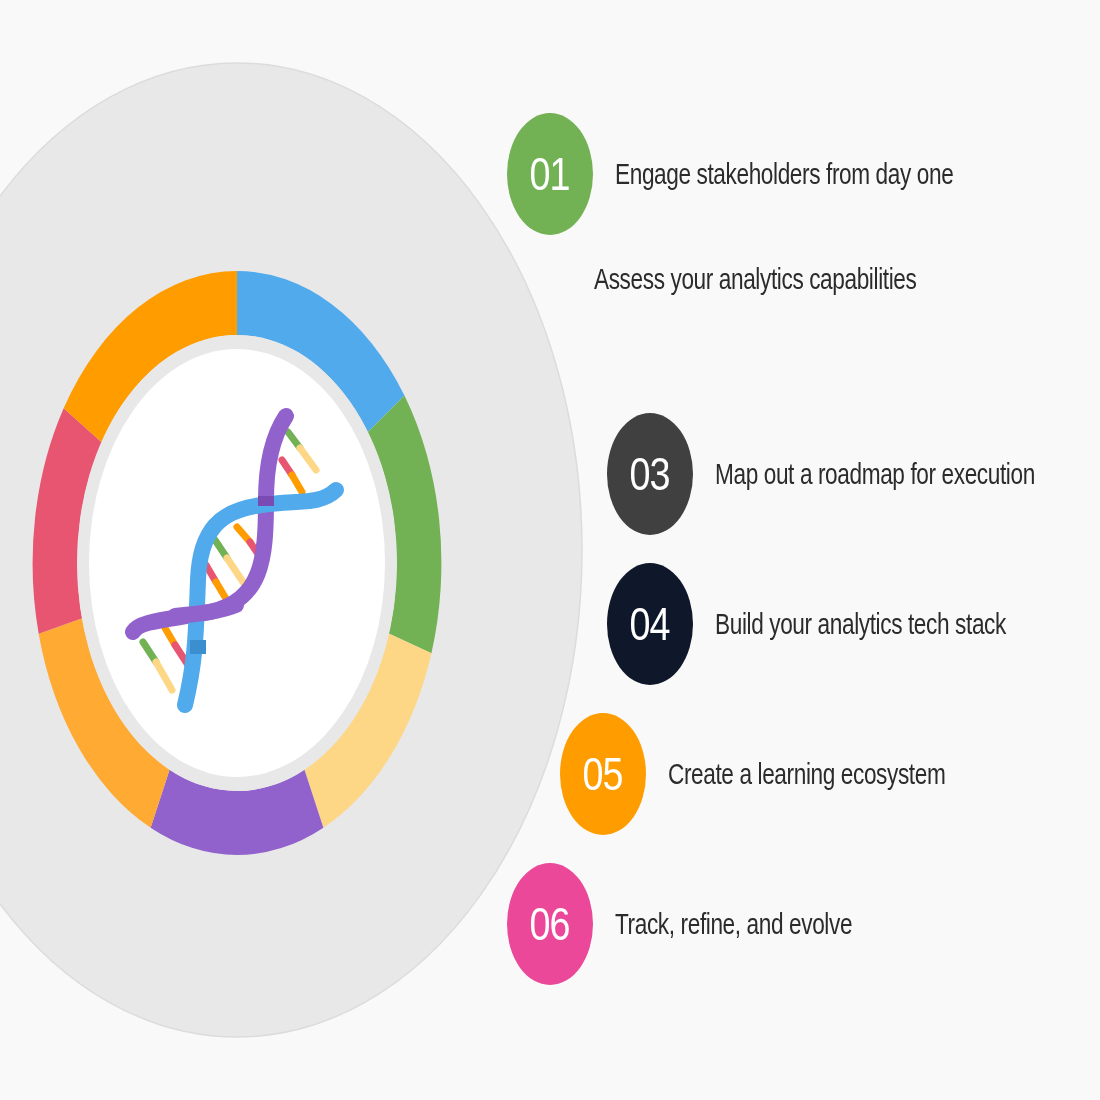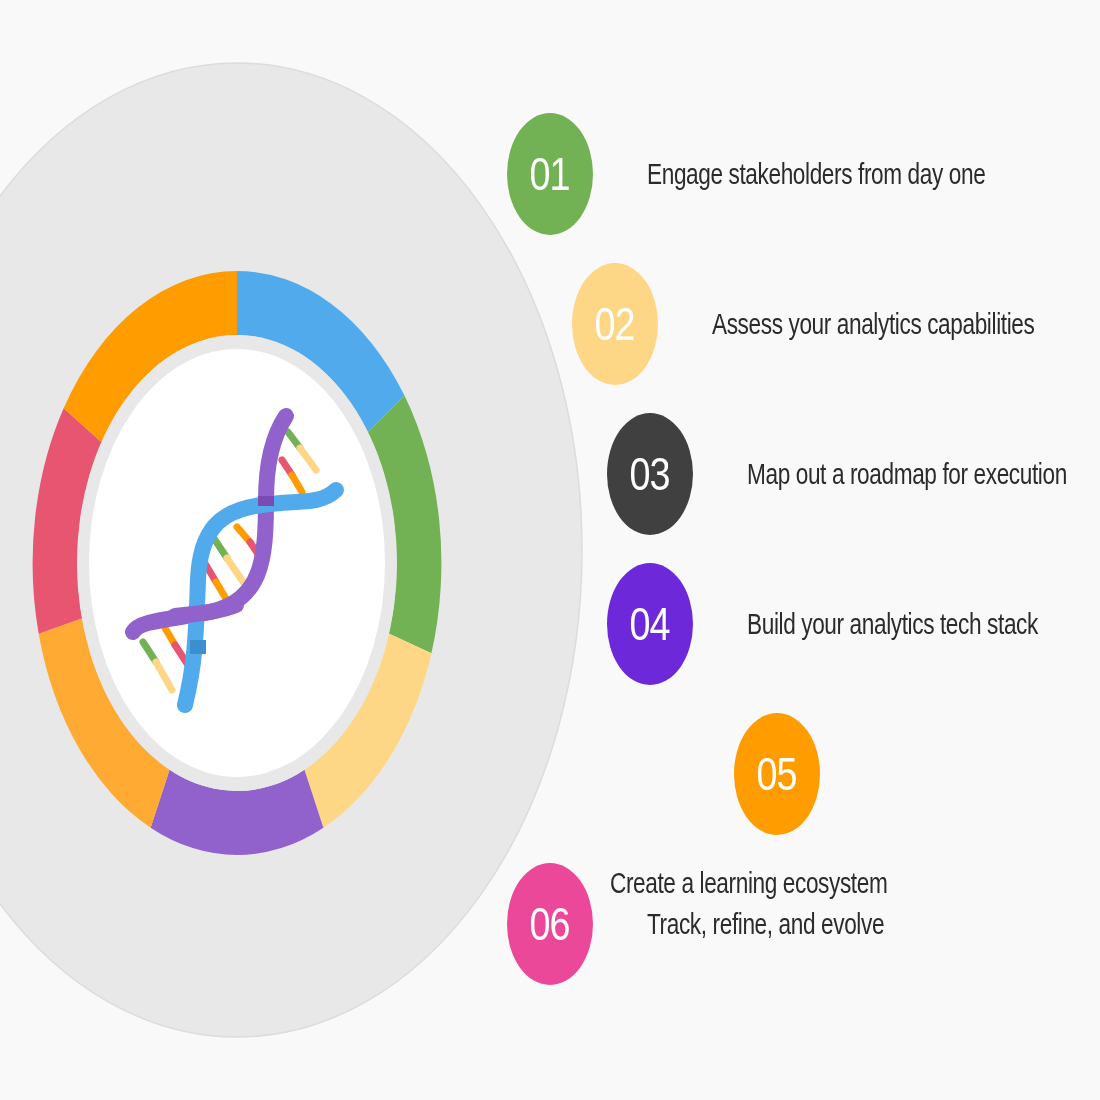--- a/index.html
+++ b/index.html
@@ -1,18 +1,18 @@
 <!DOCTYPE html>
 <html><head>
 <meta charset="utf-8">
 <style>
   html, body { margin:0; padding:0; }
   body { width:1100px; height:1100px; background:#f9f9f9; position:relative; overflow:hidden; font-family:"Liberation Sans", sans-serif; }
   #art { position:absolute; left:0; top:0; width:1100px; height:1100px; }
-  .step { position:absolute; display:flex; align-items:center;gap:32px; }
+  .step { position:absolute; display:flex; align-items:center; }
   .badge { width:86px; height:122px; border-radius:50%; display:flex; align-items:center; justify-content:center; flex-shrink:0; }
   .badge span { color:#ffffff; font-size:46px; font-weight:400; transform:scaleX(0.82); display:inline-block; letter-spacing:-1px; }
   .label { margin-left:22px; color:#2b2b2b; font-size:29px; transform:scaleX(0.78); transform-origin:left center; white-space:nowrap; letter-spacing:-0.5px; }
 </style>
 </head>
 <body>
 
 <svg id="art" viewBox="0 0 1100 1100" xmlns="http://www.w3.org/2000/svg">
 
   <ellipse cx="237" cy="550" rx="345" ry="487" fill="#e8e8e8" stroke="#dcdcdc" stroke-width="1.5"></ellipse>
@@ -60,38 +60,35 @@
   </g>
 </svg>
 
 <div class="step" style="left:507px; top:113px;">
   <div class="badge" style="background:#72b154;">
       <span>01</span>
     </div>
   <div class="label">Engage stakeholders from day one</div>
 </div>
 <div class="step" style="left:572px; top:263px;">
-  <div class="badge" style="background:#fdd785;">
-      <span>02</span>
-    </div>
   <div class="label">Assess your analytics capabilities</div>
 </div>
 <div class="step" style="left:607px; top:413px;">
   <div class="badge" style="background:#404040;">
       <span>03</span>
     </div>
   <div class="label">Map out a roadmap for execution</div>
 </div>
 <div class="step" style="left:607px; top:563px;">
-  <div class="badge" style="background:#6d28d9;">
+  <div class="badge" style="background:#0f172a;">
       <span>04</span>
     </div>
   <div class="label">Build your analytics tech stack</div>
 </div>
-<div class="step" style="left:588px; top:713px;flex-direction:column;">
+<div class="step" style="left:560px; top:713px;">
   <div class="badge" style="background:#ff9c00;">
       <span>05</span>
     </div>
   <div class="label">Create a learning ecosystem</div>
 </div>
 <div class="step" style="left:507px; top:863px;">
   <div class="badge" style="background:#ec4899;">
       <span>06</span>
     </div>
   <div class="label">Track, refine, and evolve</div>

